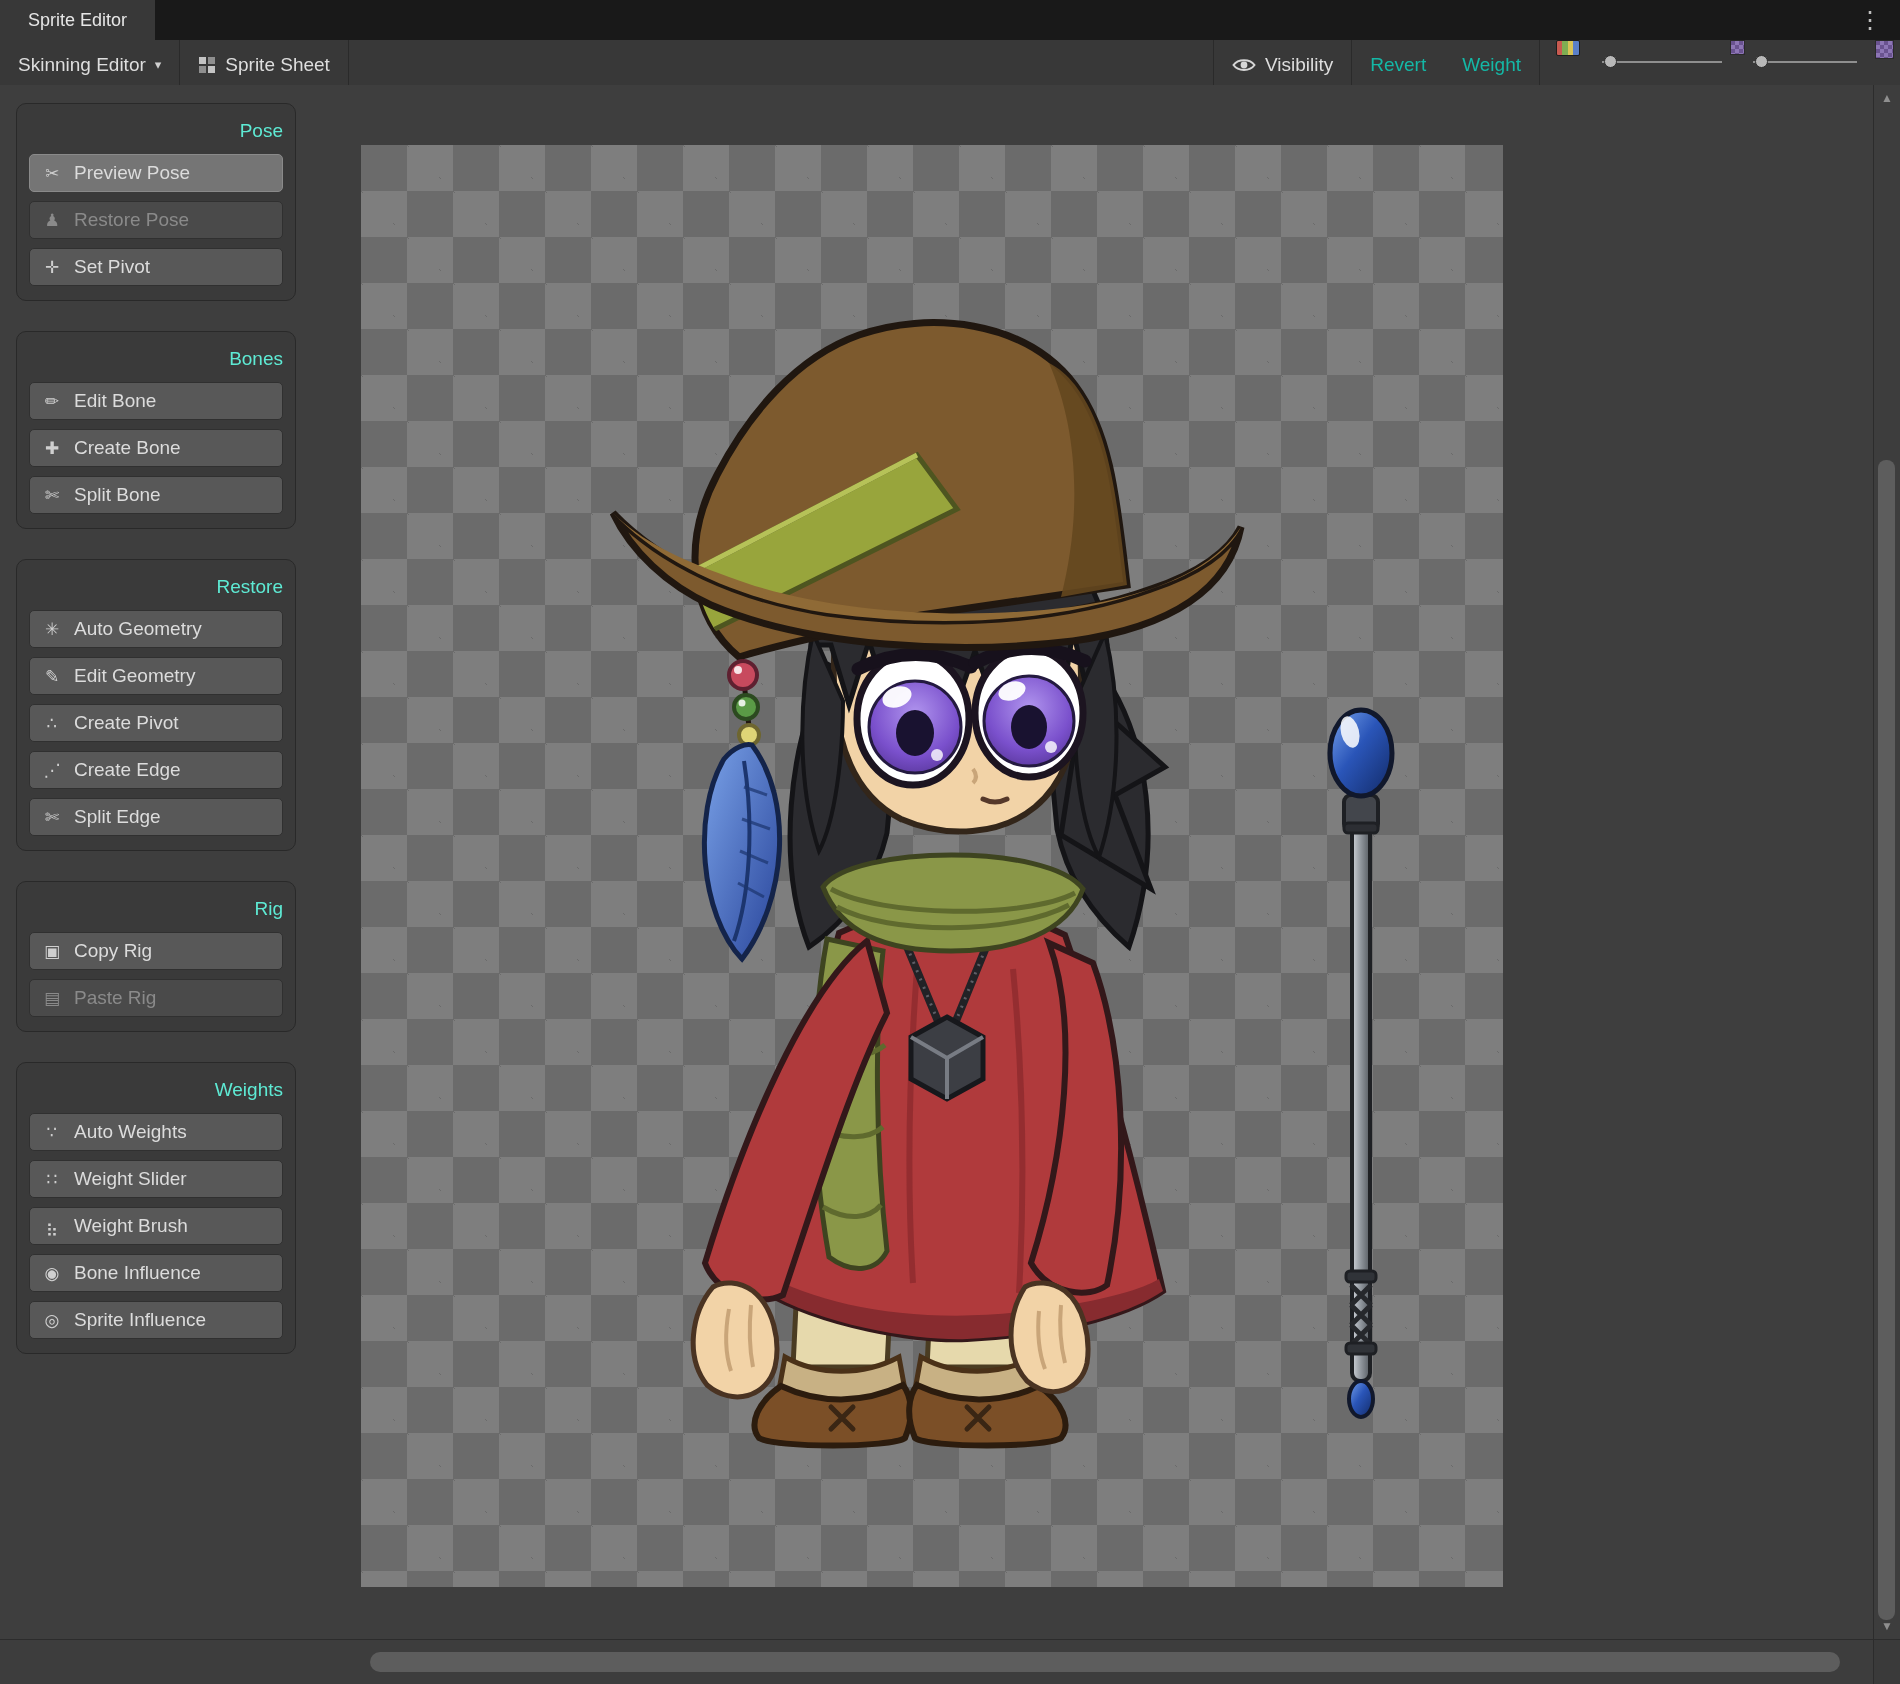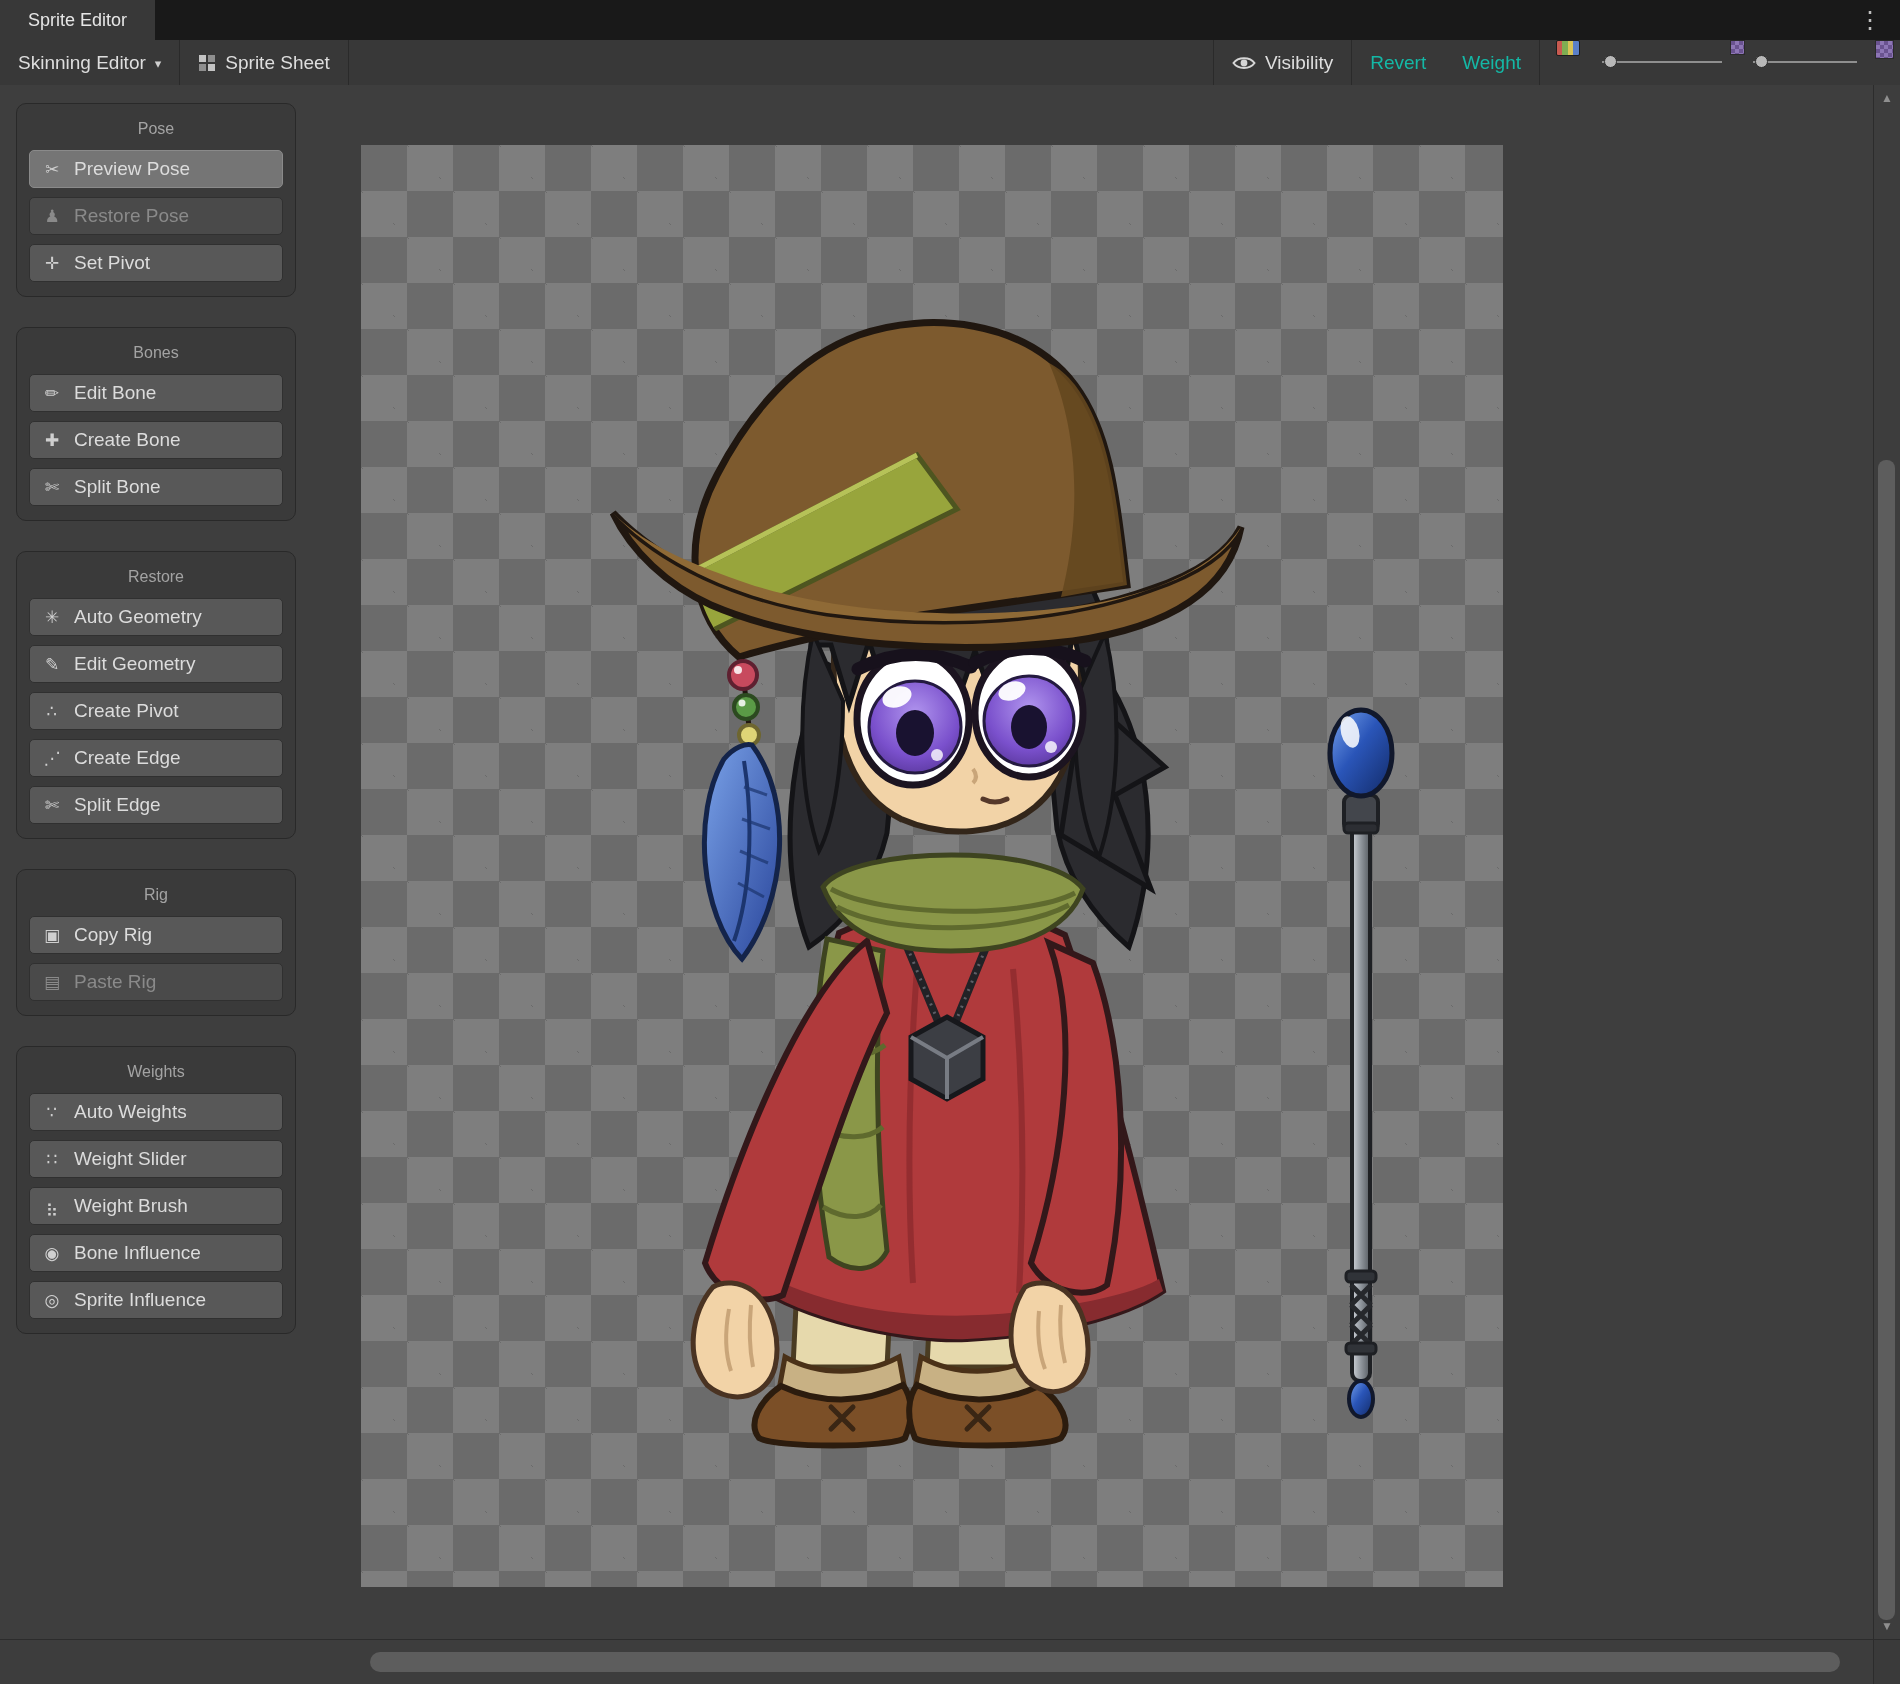--- a/index.html
+++ b/index.html
@@ -5,21 +5,21 @@
   *{margin:0;padding:0;box-sizing:border-box}
   html,body{width:1900px;height:1684px;overflow:hidden;background:#3c3c3c;
     font-family:"Liberation Sans","DejaVu Sans",sans-serif;color:#d8d8d8;position:relative}
 
   
   .tabbar{position:absolute;top:0;left:0;width:1900px;height:40px;background:#191919;display:flex;align-items:stretch}
   .tab{background:#383838;padding:0 28px;display:flex;align-items:center;font-size:18px;color:#e6e6e6}
   .window-menu{position:absolute;right:10px;top:0;height:40px;display:flex;align-items:center;font-size:24px;color:#c0c0c0;padding:0 8px;cursor:default}
 
   
-  .toolbar{position:absolute;top:40px;left:0;width:1900px;height:50px;background:#383838;border-bottom:4px solid #fdba74;display:flex;align-items:center;font-size:19px}
+  .toolbar{position:absolute;top:40px;left:0;width:1900px;height:50px;background:#383838;border-bottom:1px solid #fdba74;display:flex;align-items:center;font-size:19px}
   .tb-item{display:flex;align-items:center;gap:9px;padding:0 18px;height:100%;color:#dedede;white-space:nowrap}
   .tb-item[data-state="disabled"]{color:#14b8a6}
   .tb-sep{width:1px;height:100%;background:#2a2a2a}
   .caret{font-size:13px;color:#cfcfcf}
   .tb-right{margin-left:auto;display:flex;align-items:flex-start;height:100%}
   .swatch{width:24px;height:16px;border:1px solid #1d1d1d;border-radius:2px;margin:0 14px 0 16px;
     background:linear-gradient(90deg,#c85a50 0 25%,#7fae52 25% 50%,#d8c355 50% 75%,#5a7fc8 75%)}
   .slider{position:relative;height:44px;margin:0 8px}
   .slider .track{position:absolute;left:0;right:0;top:21px;height:2px;background:#8f8f8f}
   .slider .handle{position:absolute;left:2px;top:15px;width:13px;height:13px;border-radius:50%;background:#b8b8b8;border:1px solid #2c2c2c}
@@ -31,21 +31,21 @@
   
   .workspace{position:absolute;top:85px;left:0;width:1873px;height:1554px;background:#3e3e3e;overflow:hidden}
   .canvas{position:absolute;left:361px;top:60px;width:1142px;height:1442px;background-color:#6b6b6b;
     background-image:linear-gradient(45deg,#7e7e7e 25%,transparent 25%,transparent 75%,#7e7e7e 75%),linear-gradient(45deg,#7e7e7e 25%,transparent 25%,transparent 75%,#7e7e7e 75%);
     background-size:92px 92px;background-position:0 0,46px 46px}
   .sprite-svg{position:absolute;left:0;top:0;width:100%;height:100%}
 
   
   .sidebar{position:absolute;left:16px;top:18px;width:280px;display:flex;flex-direction:column;gap:30px}
   .panel{background:#3a3a3a;border:1px solid #292929;border-radius:10px;padding:10px 12px 14px}
-  .panel-title{text-align:center;font-size:16px;color:#a3a3a3;padding:6px 0 12px}
+  .panel-title{text-align:right;font-size:19px;color:#5eead4;padding:6px 0 12px}
   .btn{display:flex;align-items:center;gap:10px;height:38px;background:#585858;border:1px solid #303030;border-radius:5px;padding:0 10px;margin-bottom:9px;font-size:19px;color:#dcdcdc;cursor:default}
   .btn:last-child{margin-bottom:0}
   .btn .btn-icon{width:24px;text-align:center;font-size:17px;color:#cfcfcf}
   .btn[data-state="selected"]{background:#757575;border-color:#8a8a8a}
   .btn[data-state="disabled"]{background:#4a4a4a;color:#8a8a8a}
   .btn[data-state="disabled"] .btn-icon{color:#8a8a8a}
 
   
   .vscroll{position:absolute;right:0;top:85px;width:27px;height:1554px;background:#3d3d3d;border-left:1px solid #2c2c2c}
   .vscroll .arrow{position:absolute;left:0;width:100%;text-align:center;font-size:12px;color:#8f8f8f}

